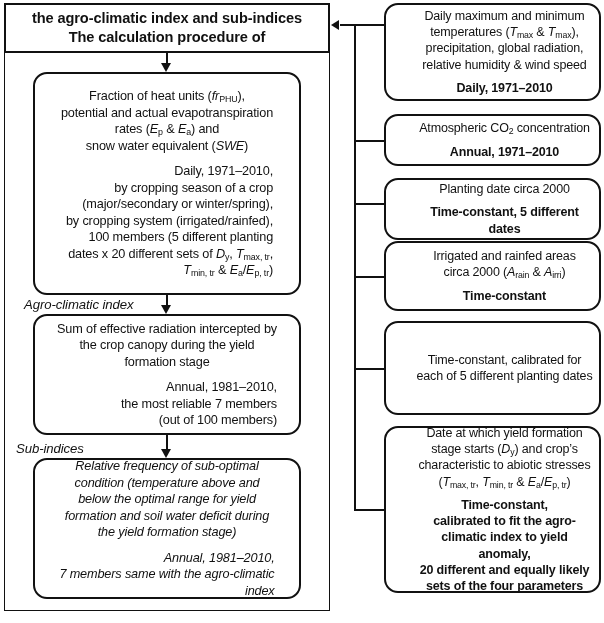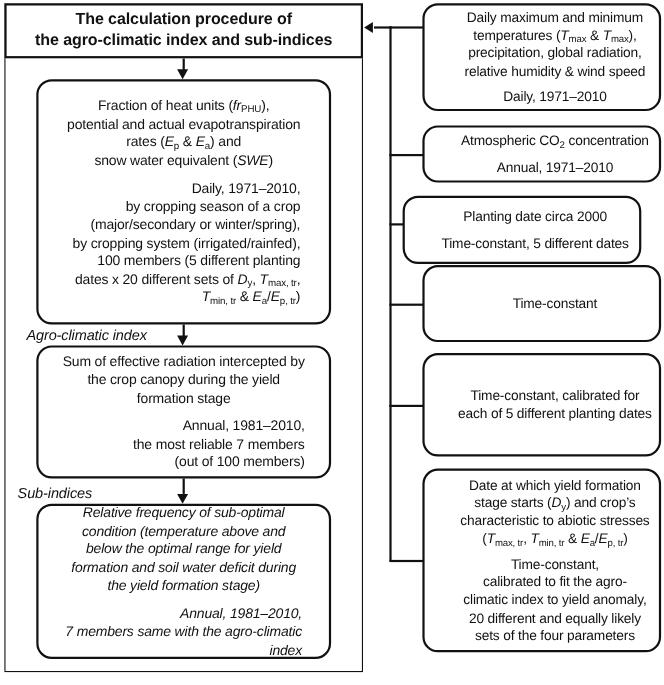--- a/index.html
+++ b/index.html
@@ -48,21 +48,21 @@
 
   .para{
     font-size:12.7px;
     line-height:1.30;
     letter-spacing:-0.15px;
     padding:0 7px;
   }
   .para + .para{margin-top:9px;text-align:right;}
 
   .rt{font-size:12.5px;line-height:1.30;letter-spacing:-0.15px;padding:0 6px;margin-left:24px;}
-  .rt + .rt{margin-top:7px;}
+  .rt + .rt{margin-top:7px;font-weight:bold;}
 
   i.v{font-style:italic;}
   sub{font-size:0.70em;line-height:0;vertical-align:-0.25em;font-style:normal;}
 
   
   .sec-label{
     position:absolute;
     font-style:italic;
     font-size:13.2px;
     letter-spacing:-0.1px;
@@ -88,22 +88,22 @@
   }
 </style>
 </head>
 <body>
 
 <div class="stage">
 
   <div class="outer" style="left:4px;top:3px;width:326px;height:608px;"></div>
 
   <div class="box sharp title-box" style="left:4px;top:3px;width:326px;height:50px;">
+    <div>the agro-climatic index and sub-indices</div>
     <div>The calculation procedure of</div>
-    <div>the agro-climatic index and sub-indices</div>
   </div>
 
   <div class="box rounded" style="left:33px;top:72px;width:268px;height:223px;">
     <div class="boxbody">
         <div class="para">Fraction of heat units  (<i class="v">fr</i><sub>PHU</sub>),<br>potential and actual evapotranspiration<br>rates (<i class="v">E</i><sub>p</sub> &amp; <i class="v">E</i><sub>a</sub>) and<br>snow water equivalent  (<i class="v">SWE</i>)</div>
         <div class="para">Daily, 1971–2010,<br>by cropping season of a crop<br>(major/secondary or winter/spring),<br>by cropping system (irrigated/rainfed),<br>100 members (5 different planting<br>dates x 20 different sets of <i class="v">D</i><sub>y</sub>, <i class="v">T</i><sub>max, tr</sub>,<br><i class="v">T</i><sub>min, tr</sub> &amp; <i class="v">E</i><sub>a</sub>/<i class="v">E</i><sub>p, tr</sub>)</div>
       </div>
   </div>
 
   <div class="box rounded" style="left:33px;top:314px;width:268px;height:121px;">
@@ -139,29 +139,30 @@
       </div>
   </div>
 
   <div class="box rounded" style="left:384px;top:114px;width:217px;height:52px;">
     <div class="boxbody">
         <div class="rt">Atmospheric CO<sub>2</sub> concentration</div>
         <div class="rt">Annual, 1971–2010</div>
       </div>
   </div>
 
-  <div class="box rounded" style="left:366px;top:178px;width:217px;height:62px;">
+  <div class="box rounded" style="left:384px;top:178px;width:217px;height:62px;">
     <div class="boxbody">
         <div class="rt">Planting date circa 2000</div>
         <div class="rt">Time-constant, 5 different dates</div>
       </div>
   </div>
 
   <div class="box rounded" style="left:384px;top:241px;width:217px;height:70px;">
     <div class="boxbody">
+        <div class="rt">Irrigated and rainfed areas<br>circa 2000 (<i class="v">A</i><sub>rain</sub> &amp; <i class="v">A</i><sub>irri</sub>)</div>
         <div class="rt">Time-constant</div>
       </div>
   </div>
 
   <div class="box rounded" style="left:384px;top:321px;width:217px;height:94px;">
     <div class="boxbody">
         <div class="rt">Time-constant, calibrated for<br>each of 5 different planting dates</div>
       </div>
   </div>
 

